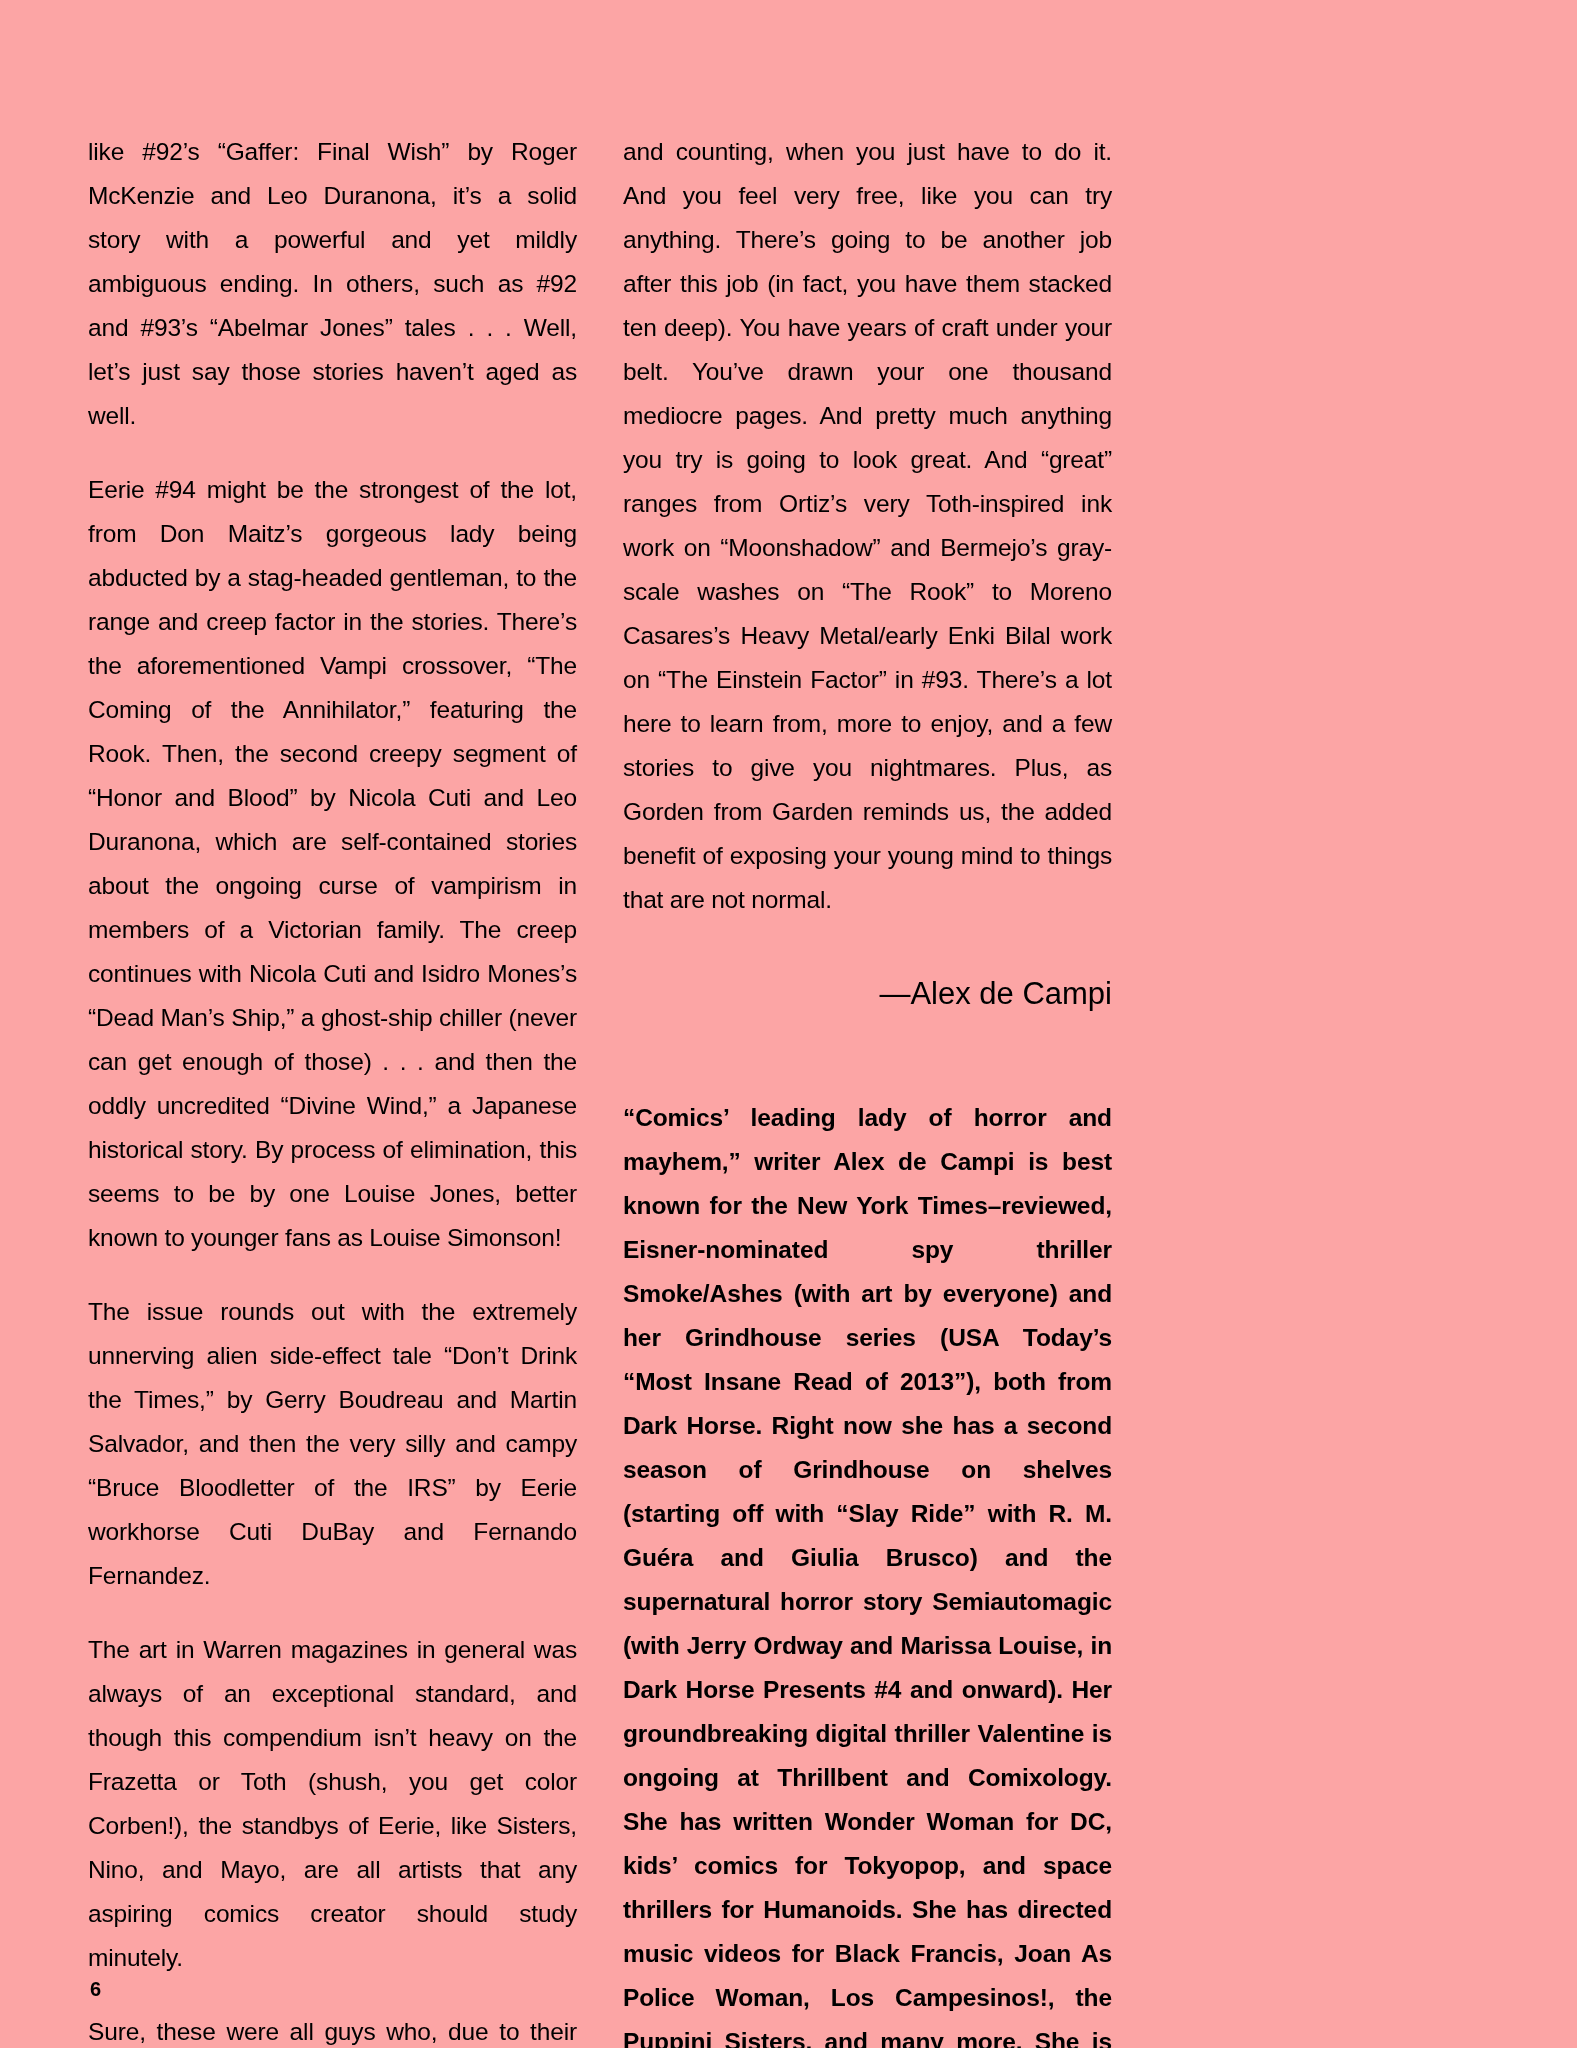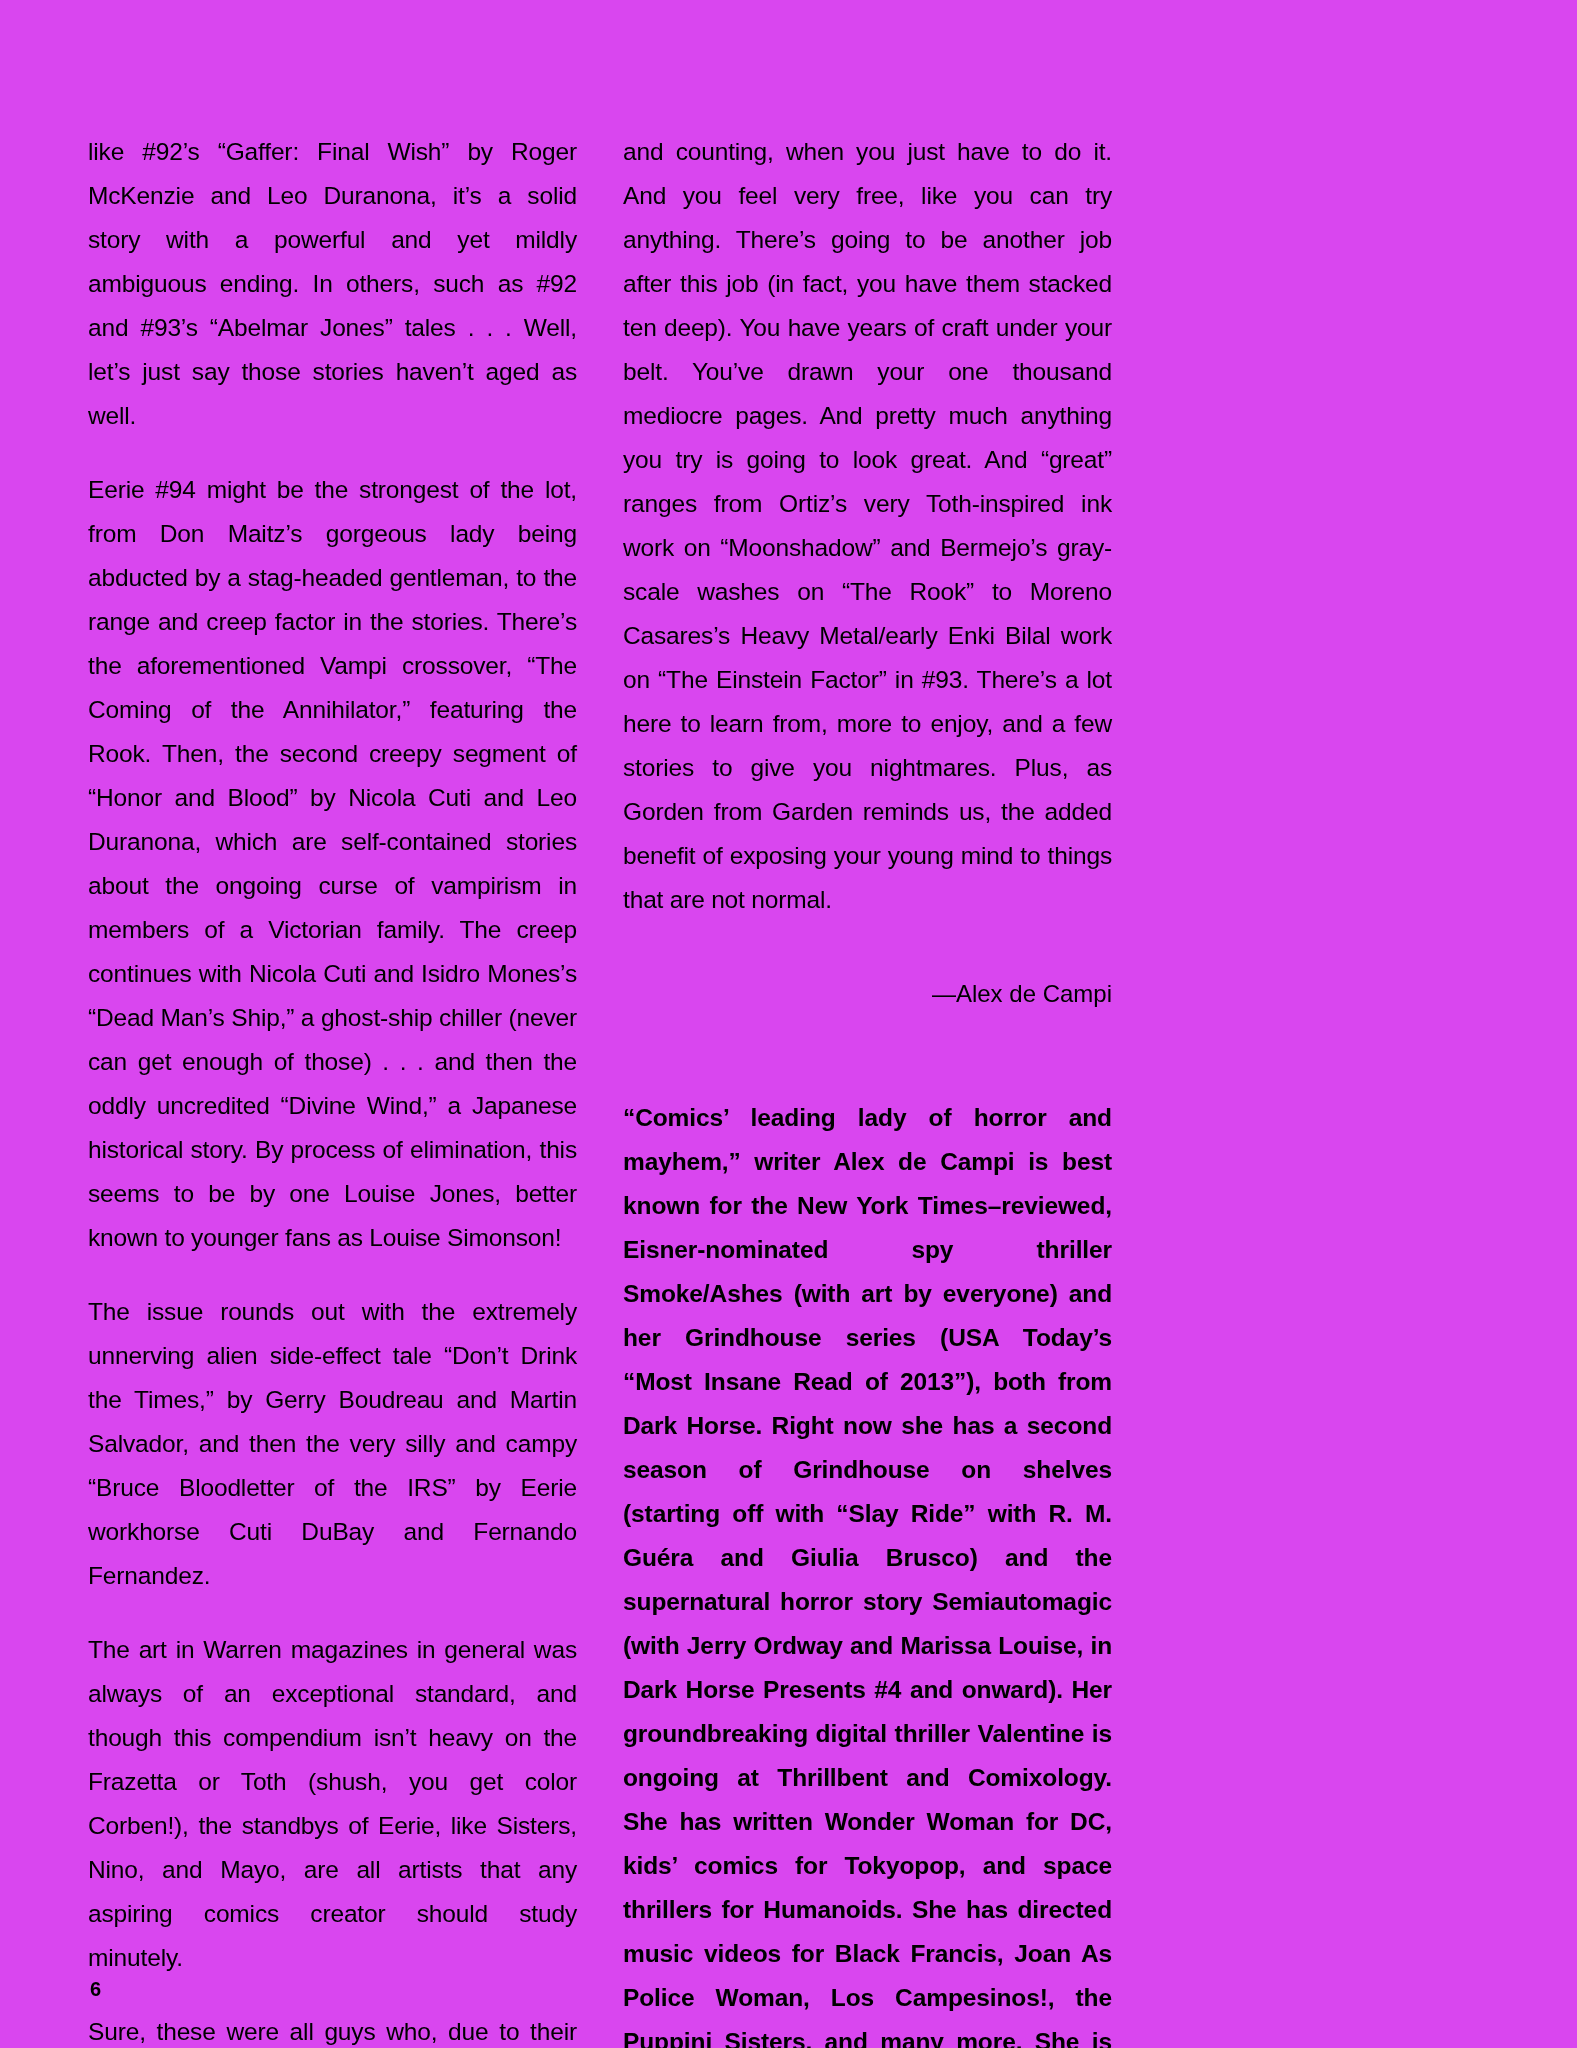--- a/index.html
+++ b/index.html
@@ -4,21 +4,21 @@
 <style>
   html, body {
     margin: 0;
     padding: 0;
     background: #ffffff;
   }
   .page {
     position: relative;
     width: 1577px;
     height: 2048px;
-    background: #d946ef;
+    background: #fca5a5;
     margin: 0 auto;
     overflow: hidden;
     font-family: "Liberation Sans", sans-serif;
     color: #000000;
   }
   .content {
     position: absolute;
     left: 88px;
     top: 130px;
     width: 1024px;
@@ -43,21 +43,21 @@
     word-spacing: -0.2px;
   }
   p.body-para:last-child {
     margin-bottom: 0;
   }
   .it {
   }
   .signature-block {
     margin-top: 20px;
     margin-bottom: 0;
-    font-size: 24px;
+    font-size: 31px;
     line-height: 44px;
     text-align: right;
   }
   .signature-block div {
     white-space: nowrap;
   }
   .bio-block {
     margin-top: 80px;
   }
   p.bio-para {

